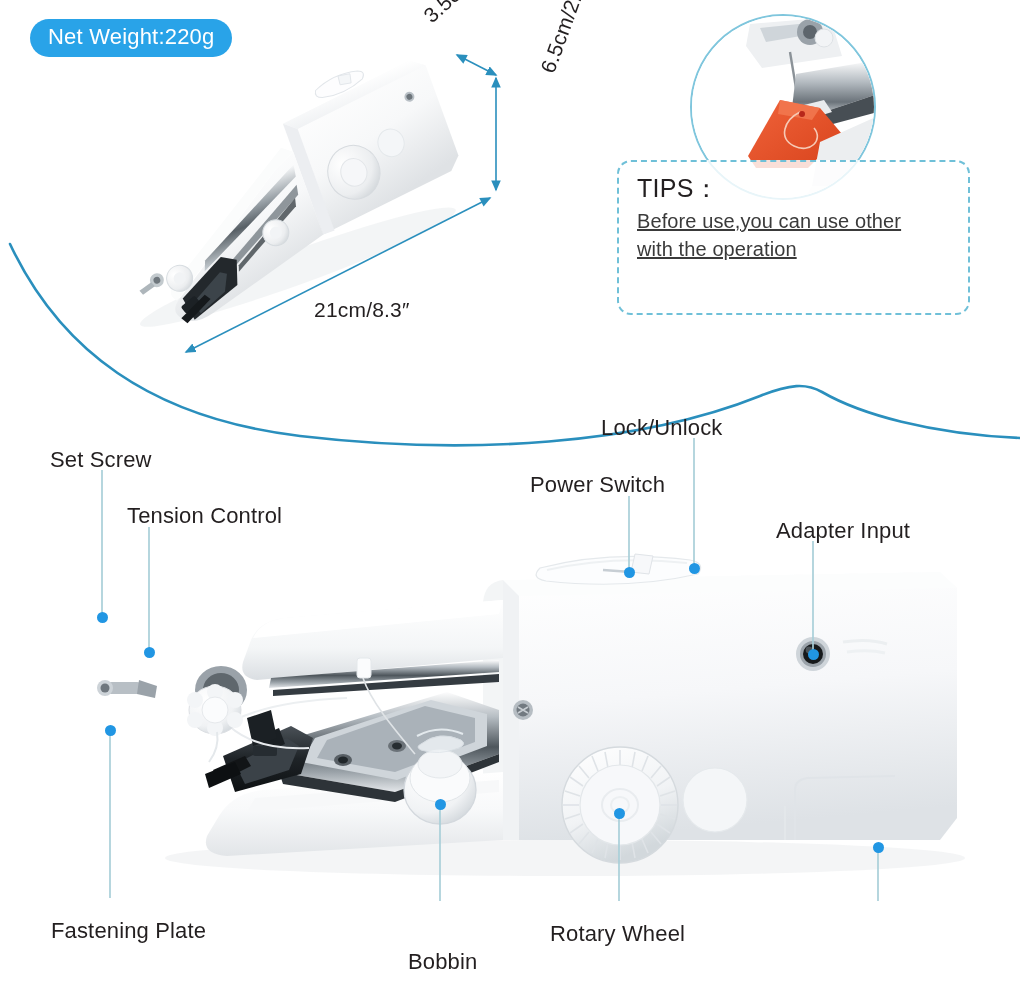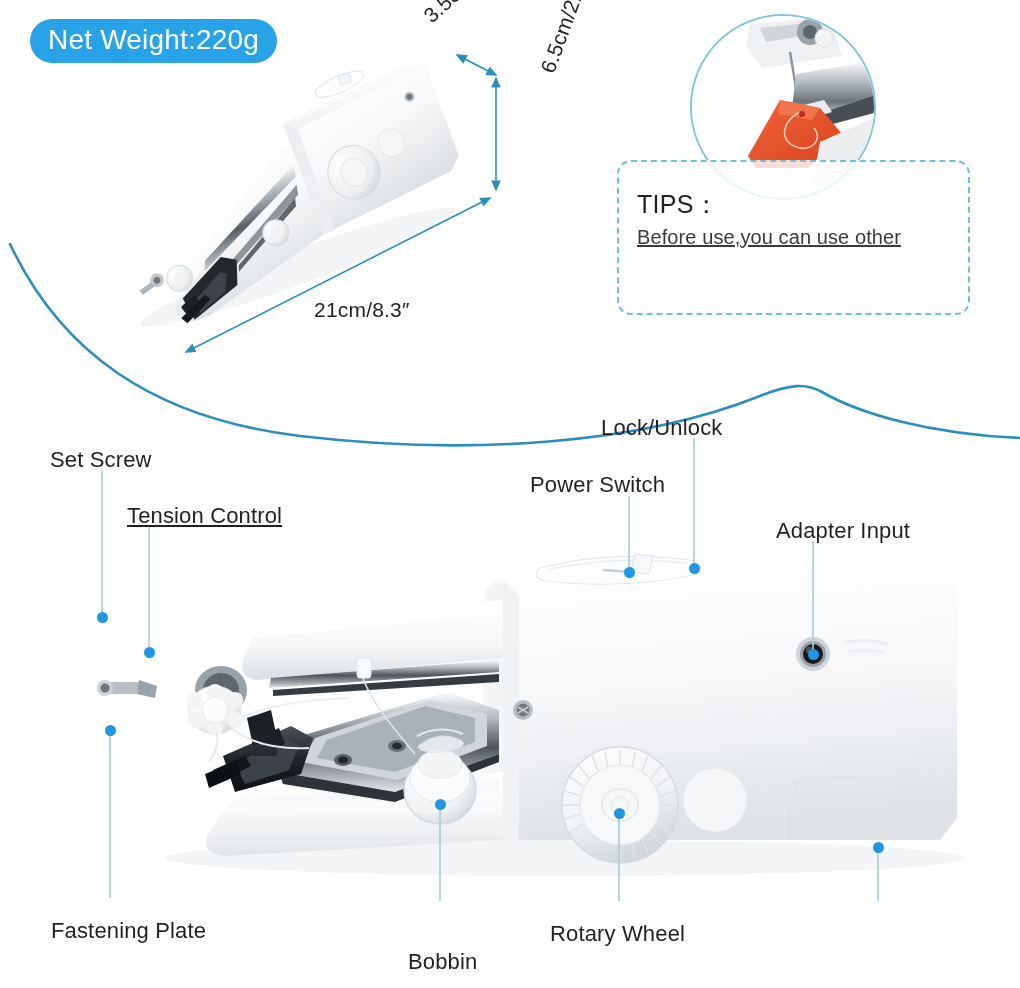--- a/index.html
+++ b/index.html
@@ -8,41 +8,41 @@
     width:1020px; height:988px; position:relative; overflow:hidden;
     font-family:"Liberation Sans", sans-serif; color:#231f20;
   }
   #stage { position:absolute; inset:0; }
 
   
   .badge {
     position:absolute; left:30px; top:19px;
     padding:7px 18px 9px 18px; border-radius:22px;
     background:#29a3e8; color:#ffffff;
-    font-size:28px; letter-spacing:.2px; white-space:nowrap;
+    font-size:22px; letter-spacing:.2px; white-space:nowrap;
     line-height:1;
   }
 
   
   .deco-curve { position:absolute; left:0; top:200px; width:1020px; height:280px; }
 
   
   .dim {
     position:absolute; font-size:21px; color:#231f20; white-space:nowrap;
     letter-spacing:.2px;
   }
   .dim-d1 { left:419px; top:10px; transform-origin:0 0; transform:rotate(-42deg); }
   .dim-d2 { left:536px; top:68px; transform-origin:0 0; transform:rotate(-70deg); }
   .dim-d3 { left:314px; top:298px; }
 
   
   .tips {
     position:absolute; left:617px; top:160px; width:353px; height:155px;
     border:2px dashed #6fc0d8; border-radius:14px; background:rgba(255,255,255,.82);
-    padding:26px 0 0 18px;
+    padding:10px 0 0 18px;
   }
   .tips-title { font-size:25px; color:#231f20; letter-spacing:.3px; margin-bottom:2px; }
   .tips-line  { font-size:20px; color:#3a3a3a; line-height:1.42; letter-spacing:.1px;text-decoration:underline; }
 
   
   .inset-circle {
     position:absolute; left:690px; top:14px; width:186px; height:186px;
     border-radius:50%; border:2px solid #7fc6dd; overflow:hidden; background:#fff;
   }
   .inset-circle svg { display:block; }
@@ -205,20 +205,21 @@
       <circle cx="110" cy="98" r="3" fill="#b7271a"></circle>
 
       <path d="M128,126 L186,100 L186,170 L120,170 Z" fill="#eceef0"></path>
       <path d="M120,170 L186,170 L186,186 L110,186 Z" fill="#f6f7f8"></path>
     </svg>
   </div>
 
   <div class="tips">
     <div class="tips-title">TIPS：</div>
     <div class="tips-line">Before use,you can use other</div>
+    <div class="tips-line">with the operation</div>
   </div>
 
   <div class="photo-main">
     <svg viewBox="0 0 880 340">
       <defs>
         <linearGradient id="mBody" x1="0" y1="0" x2="0" y2="1">
           <stop offset="0" stop-color="#ffffff"></stop>
           <stop offset="0.45" stop-color="#f8f9fa"></stop>
           <stop offset="1" stop-color="#e2e5e8"></stop>
         </linearGradient>
@@ -406,21 +407,21 @@
       <line x1="110" y1="730" x2="110" y2="898"></line>
       <line x1="440" y1="804" x2="440" y2="901"></line>
       <line x1="619" y1="813" x2="619" y2="901"></line>
       <line x1="878" y1="847" x2="878" y2="901"></line>
     </g>
   </svg>
 
   <div class="label" style="left:50px; top:447px;">Set Screw</div>
   <div class="dot" style="left:102px; top:617px;"></div>
 
-  <div class="label" style="left:127px; top:503px;text-decoration:underline;">Tension Control</div>
+  <div class="label" style="left:127px; top:503px;">Tension Control</div>
   <div class="dot" style="left:149px; top:652px;"></div>
 
   <div class="label" style="left:530px; top:472px;">Power Switch</div>
   <div class="dot" style="left:629px; top:572px;"></div>
 
   <div class="label" style="left:601px; top:415px;">Lock/Unlock</div>
   <div class="dot" style="left:694px; top:568px;"></div>
 
   <div class="label" style="left:776px; top:518px;">Adapter Input</div>
   <div class="dot" style="left:813px; top:654px;"></div>

